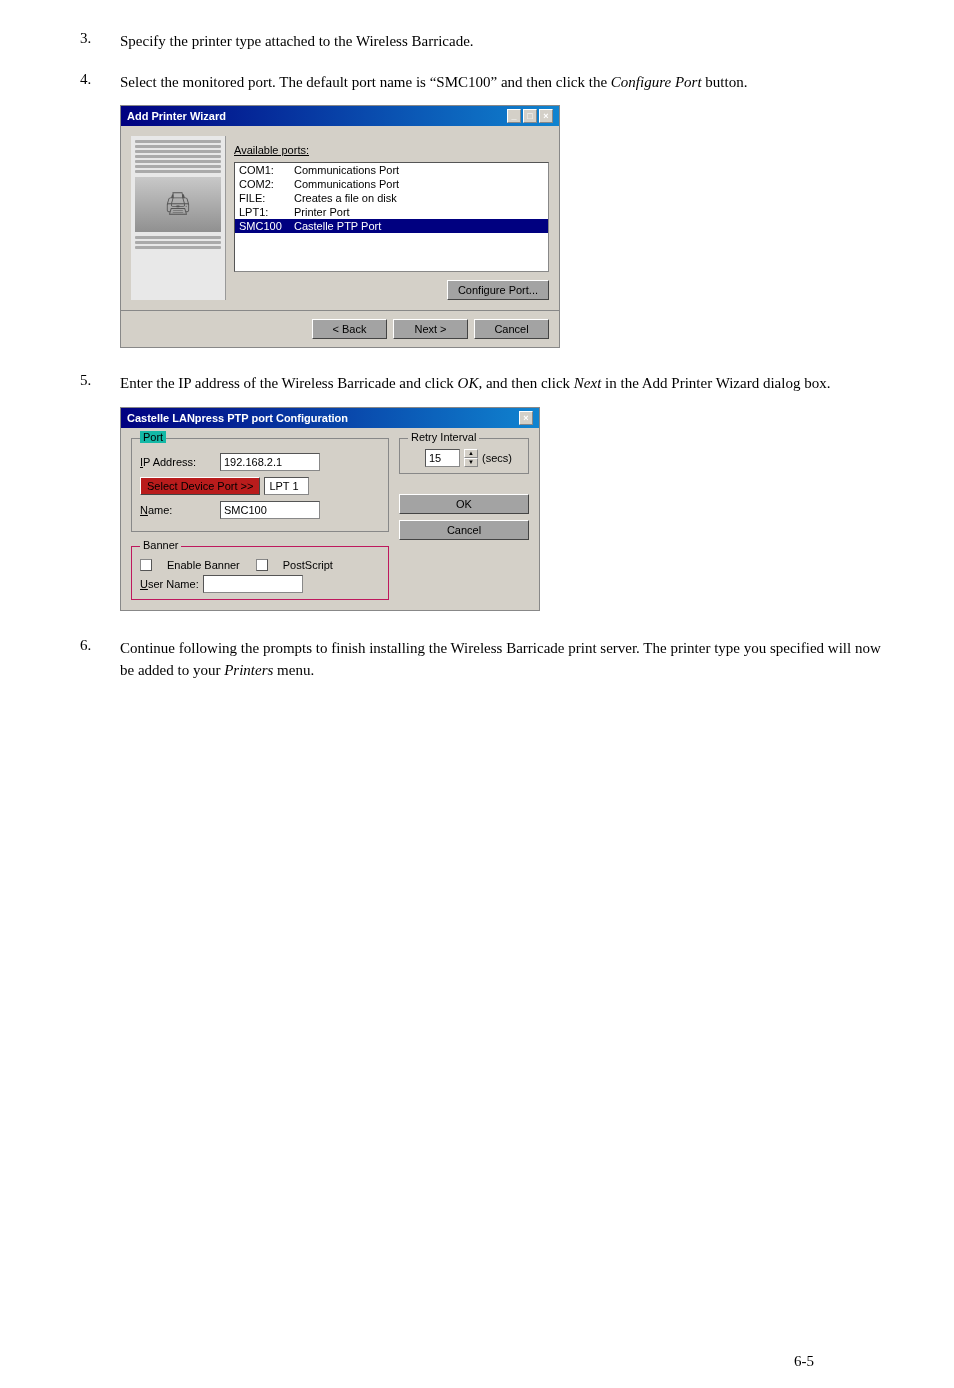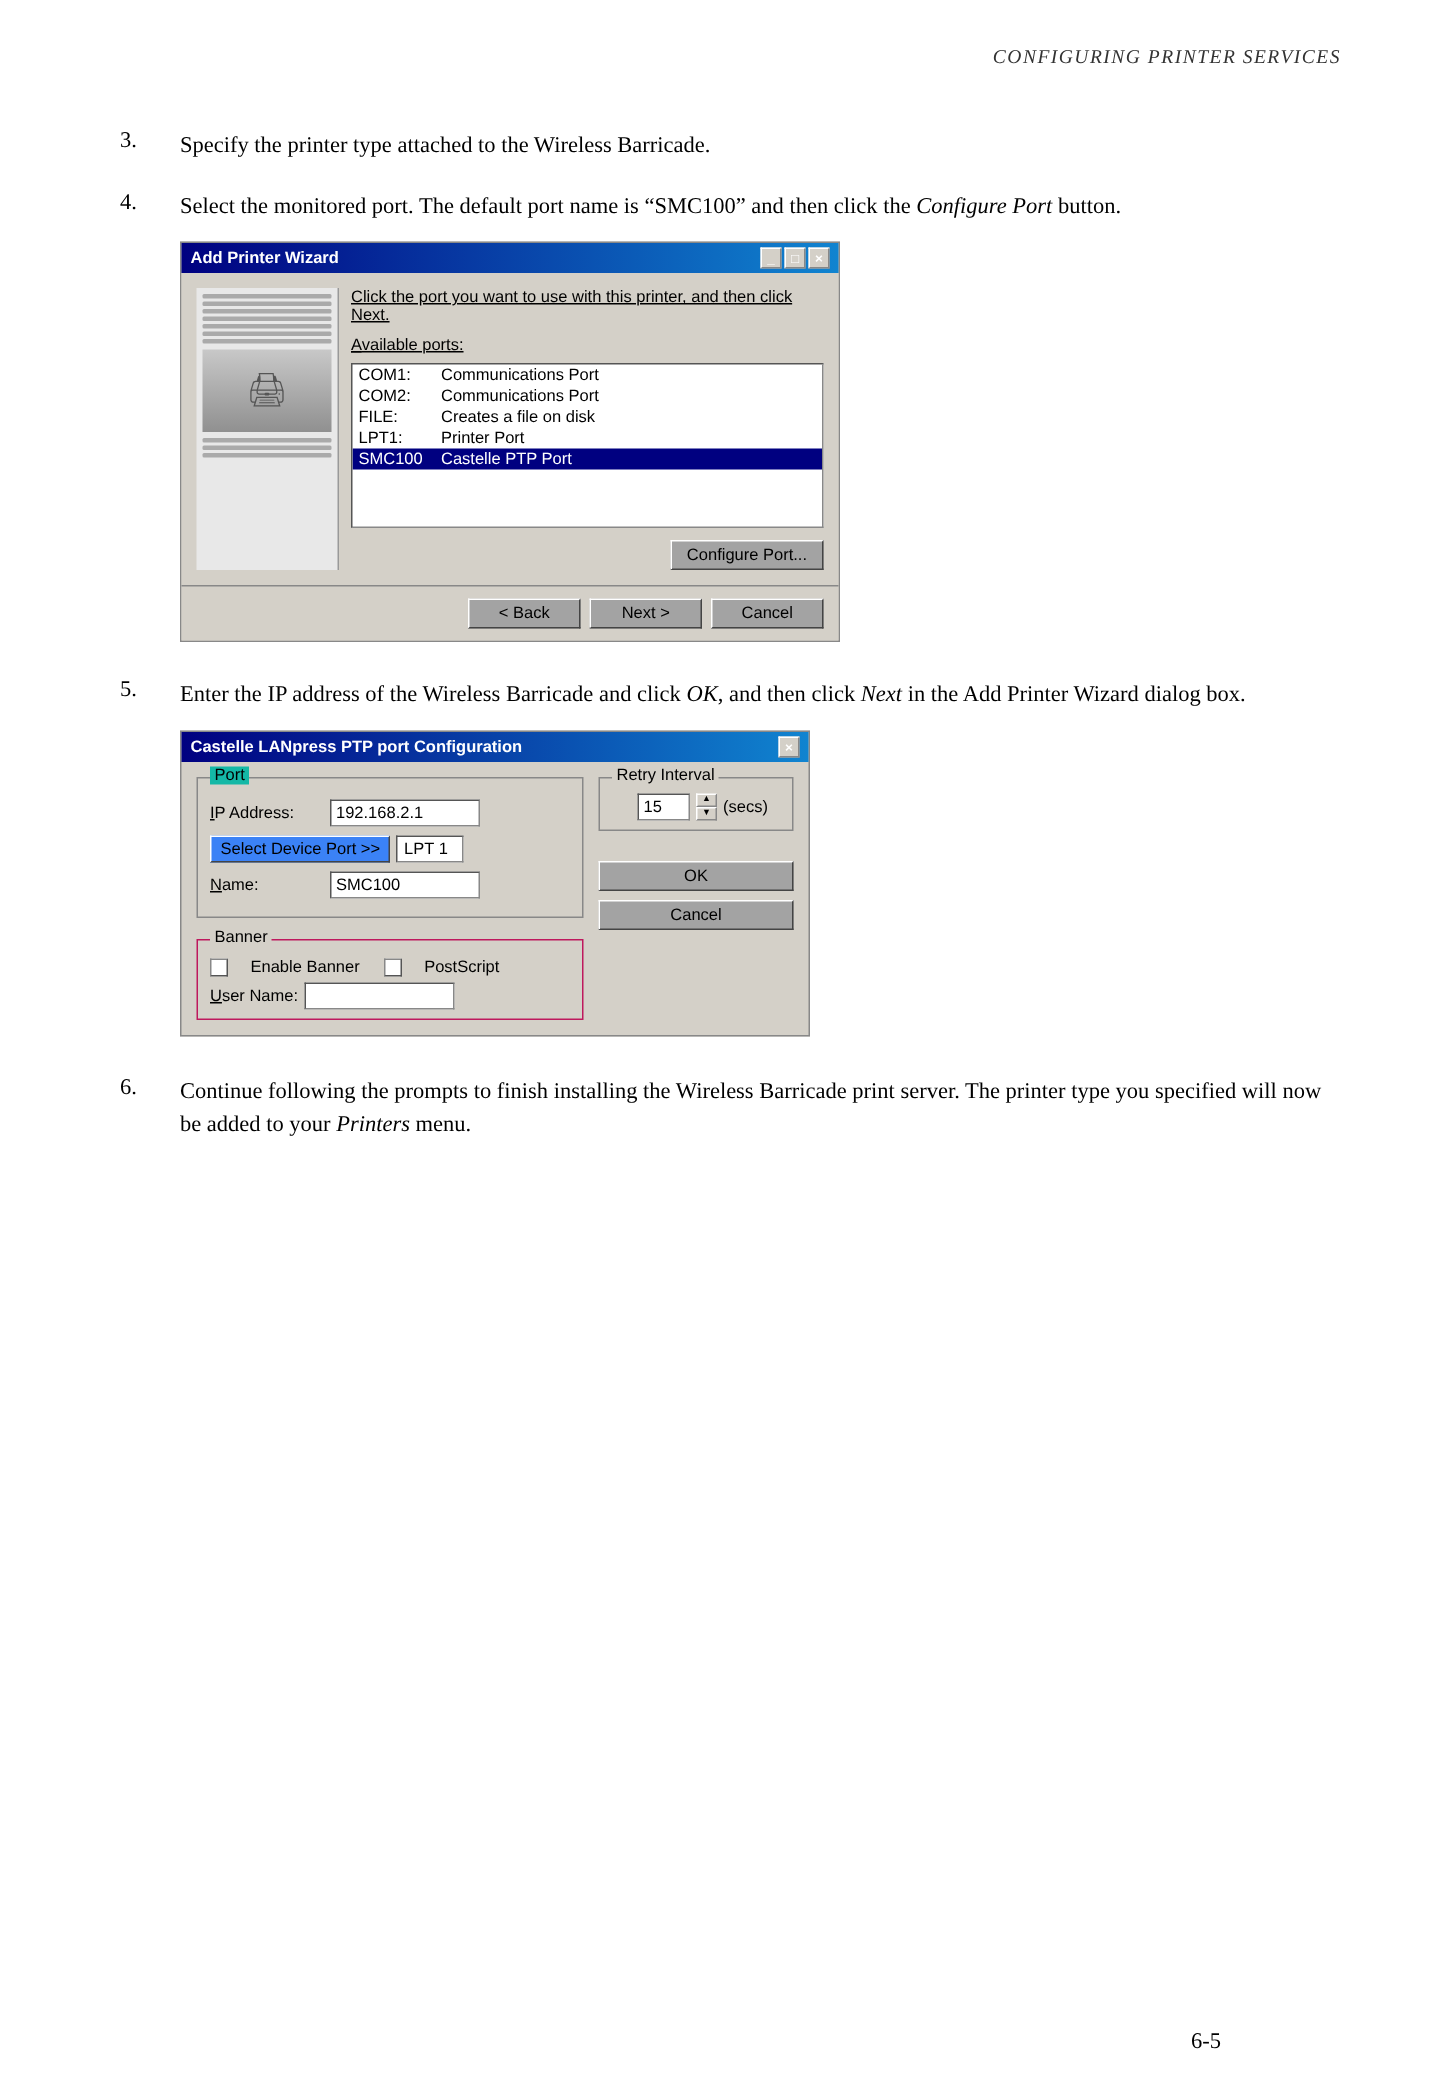--- a/index.html
+++ b/index.html
@@ -224,21 +224,21 @@
       border-left-color: #555;
       background: white;
       height: 18px;
       font-size: 11px;
       padding: 1px 3px;
       font-family: "MS Sans Serif", Arial, sans-serif;
       width: 100px;
     }
 
     .select-device-btn {
-      background: #3b82f6;
+      background: #b91c1c;
       border: 1px solid #888;
       border-top-color: #fff;
       border-left-color: #fff;
       border-bottom-color: #444;
       border-right-color: #444;
       padding: 2px 6px;
       font-size: 11px;
       cursor: pointer;
       font-family: "MS Sans Serif", Arial, sans-serif;
     }
@@ -416,21 +416,20 @@
     }
     .printer-icon {
       font-size: 22px;
     }
   </style>
 </head>
 <body>
 
 <div style="position: relative; min-height: 1388px;">
 
-  <div class="page-header">CONFIGURING PRINTER SERVICES</div>
 
   <div class="step-item" style="margin-bottom: 18px;">
     <div class="step-number">3.</div>
     <div class="step-text">Specify the printer type attached to the Wireless Barricade.</div>
   </div>
 
   <div class="step-item" style="margin-bottom: 8px;">
     <div class="step-number">4.</div>
     <div class="step-text">
       <span>Select the monitored port. The default port name is “SMC100” and then click the </span><em>Configure Port</em><span> button.</span>
@@ -462,23 +461,20 @@
             <div class="thumb-text-line"></div>
             <div class="thumb-image-area">
               <span class="printer-icon">🖨</span>
             </div>
             <div class="thumb-text-line"></div>
             <div class="thumb-text-line dark"></div>
             <div class="thumb-text-line"></div>
           </div>
 
           <div class="ports-section">
-            <div class="ports-label">
-              <span>Click the port you want to use with this printer, and then click Next.</span>
-            </div>
             <div class="ports-label" style="margin-top:8px;">
               <span><u>A</u>vailable ports:</span>
             </div>
             <div class="ports-list">
               <div class="port-row">
                 <span class="port-name">COM1:</span>
                 <span class="port-desc">Communications Port</span>
               </div>
               <div class="port-row">
                 <span class="port-name">COM2:</span>

